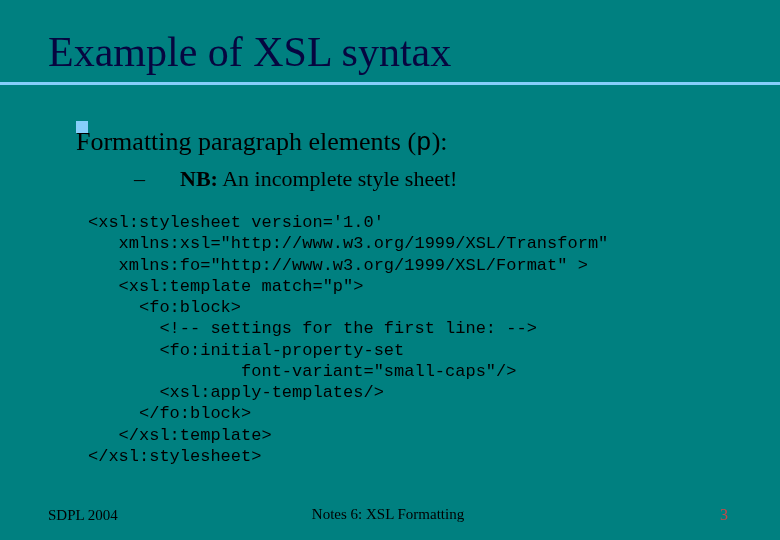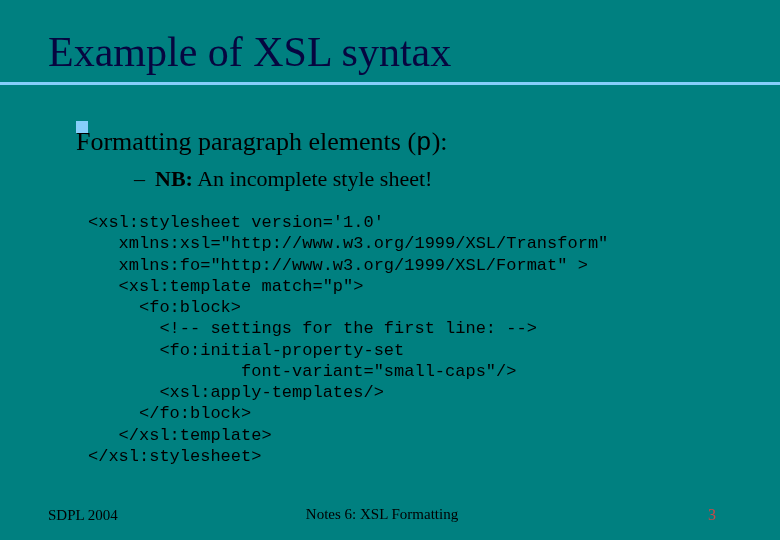--- a/index.html
+++ b/index.html
@@ -60,36 +60,37 @@
     margin-bottom: 14px;
   }
   .dash {
     font-size: 22px;
     margin-right: 10px;
     color: #000;
   }
   .sub-text {
     font-size: 22px;
     color: #000;
+    margin-left: 25px;
   }
   .nb { font-weight: bold; }
   .code {
     font-family: "Courier New", Courier, monospace;
     font-size: 17px;
     line-height: 1.25;
     color: #000;
     white-space: pre;
     margin-left: 40px;
     margin-top: 20px;
   }
   .footer {
     position: absolute;
     bottom: 16px;
     left: 0;
-    right: 16px;
+    right: 4px;
     padding: 0 48px;
     display: flex;
     justify-content: space-between;
     align-items: baseline;
     font-size: 15px;
     color: #000;
   }
   .footer-center {
     position: absolute;
     left: 50%;

